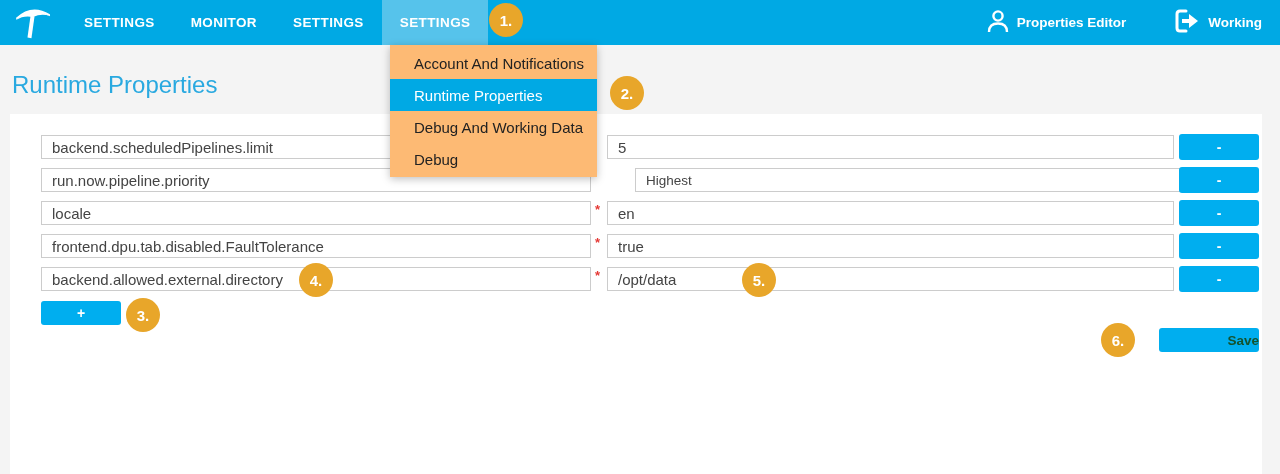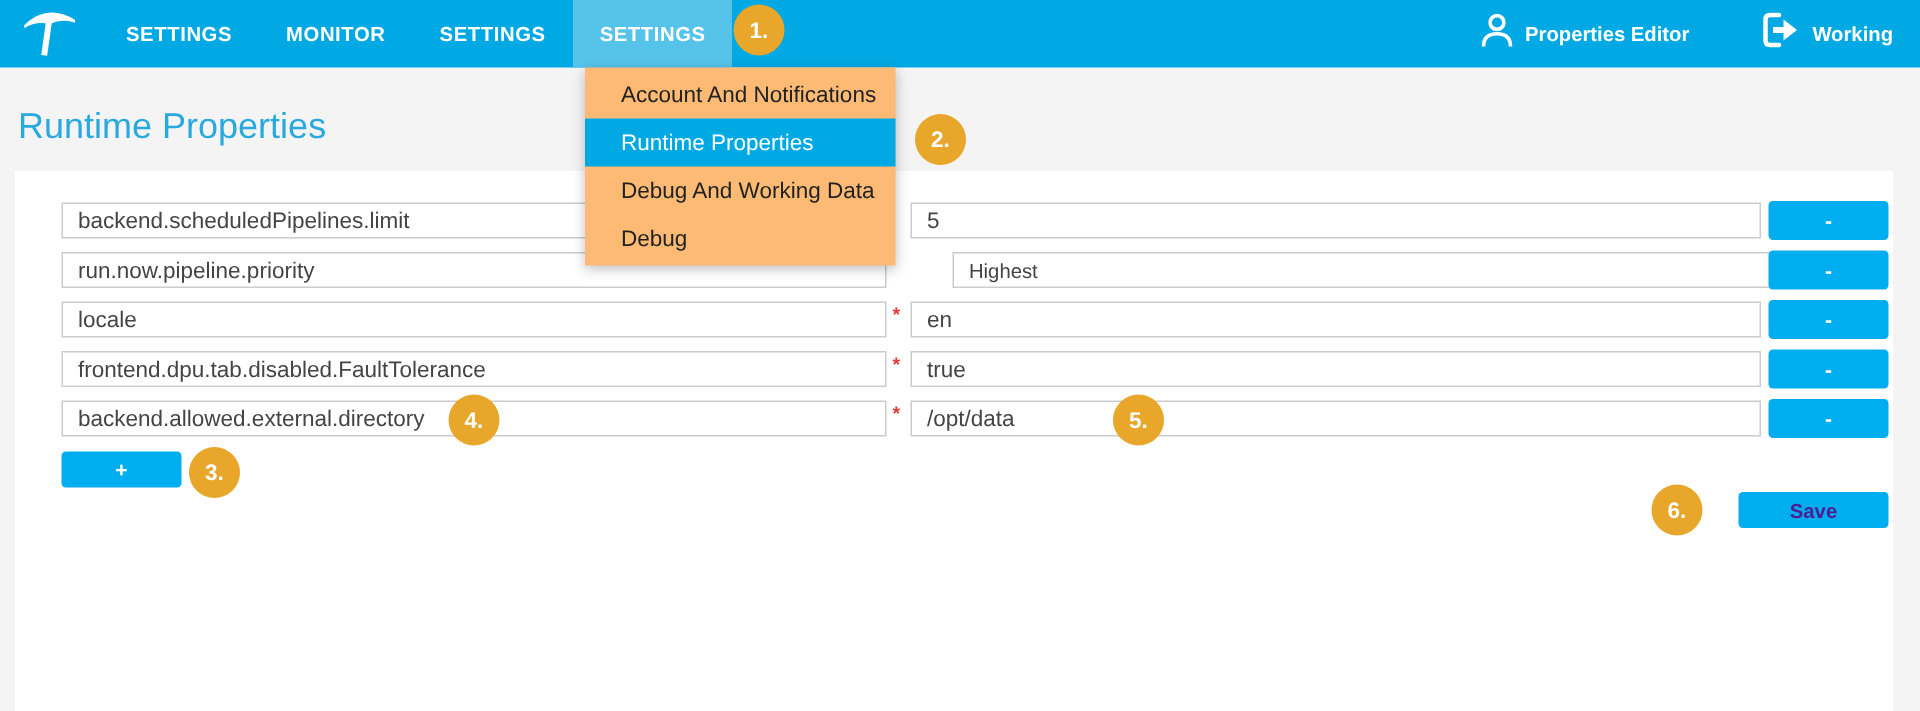--- a/index.html
+++ b/index.html
@@ -75,23 +75,24 @@
     font-family:"Liberation Sans", sans-serif;
   }
   .plus-btn {
     position:absolute; left:31px; top:301px; width:80px; height:24px;
     background:#00AEEF; border:none; border-radius:3px; color:#fff;
     font-size:14px; font-weight:700; cursor:pointer;
     font-family:"Liberation Sans", sans-serif;
   }
   .save-btn {
     position:absolute; left:1149px; top:328px; width:100px; height:24px;
-    background:#00AEEF; border:none; border-radius:3px; color:#4c1d95;
+    background:#00AEEF; border:none; border-radius:3px; color:#14532d;
     font-size:13.5px; font-weight:700; cursor:pointer;
     font-family:"Liberation Sans", sans-serif;
+    text-align:right;
   }
 
   
   .badge {
     position:absolute; width:34px; height:34px; border-radius:50%;
     background:#E8A62A; color:#fff; font-size:15px; font-weight:700;
     display:flex; align-items:center; justify-content:center; z-index:30;
   }
 </style>
 </head>

